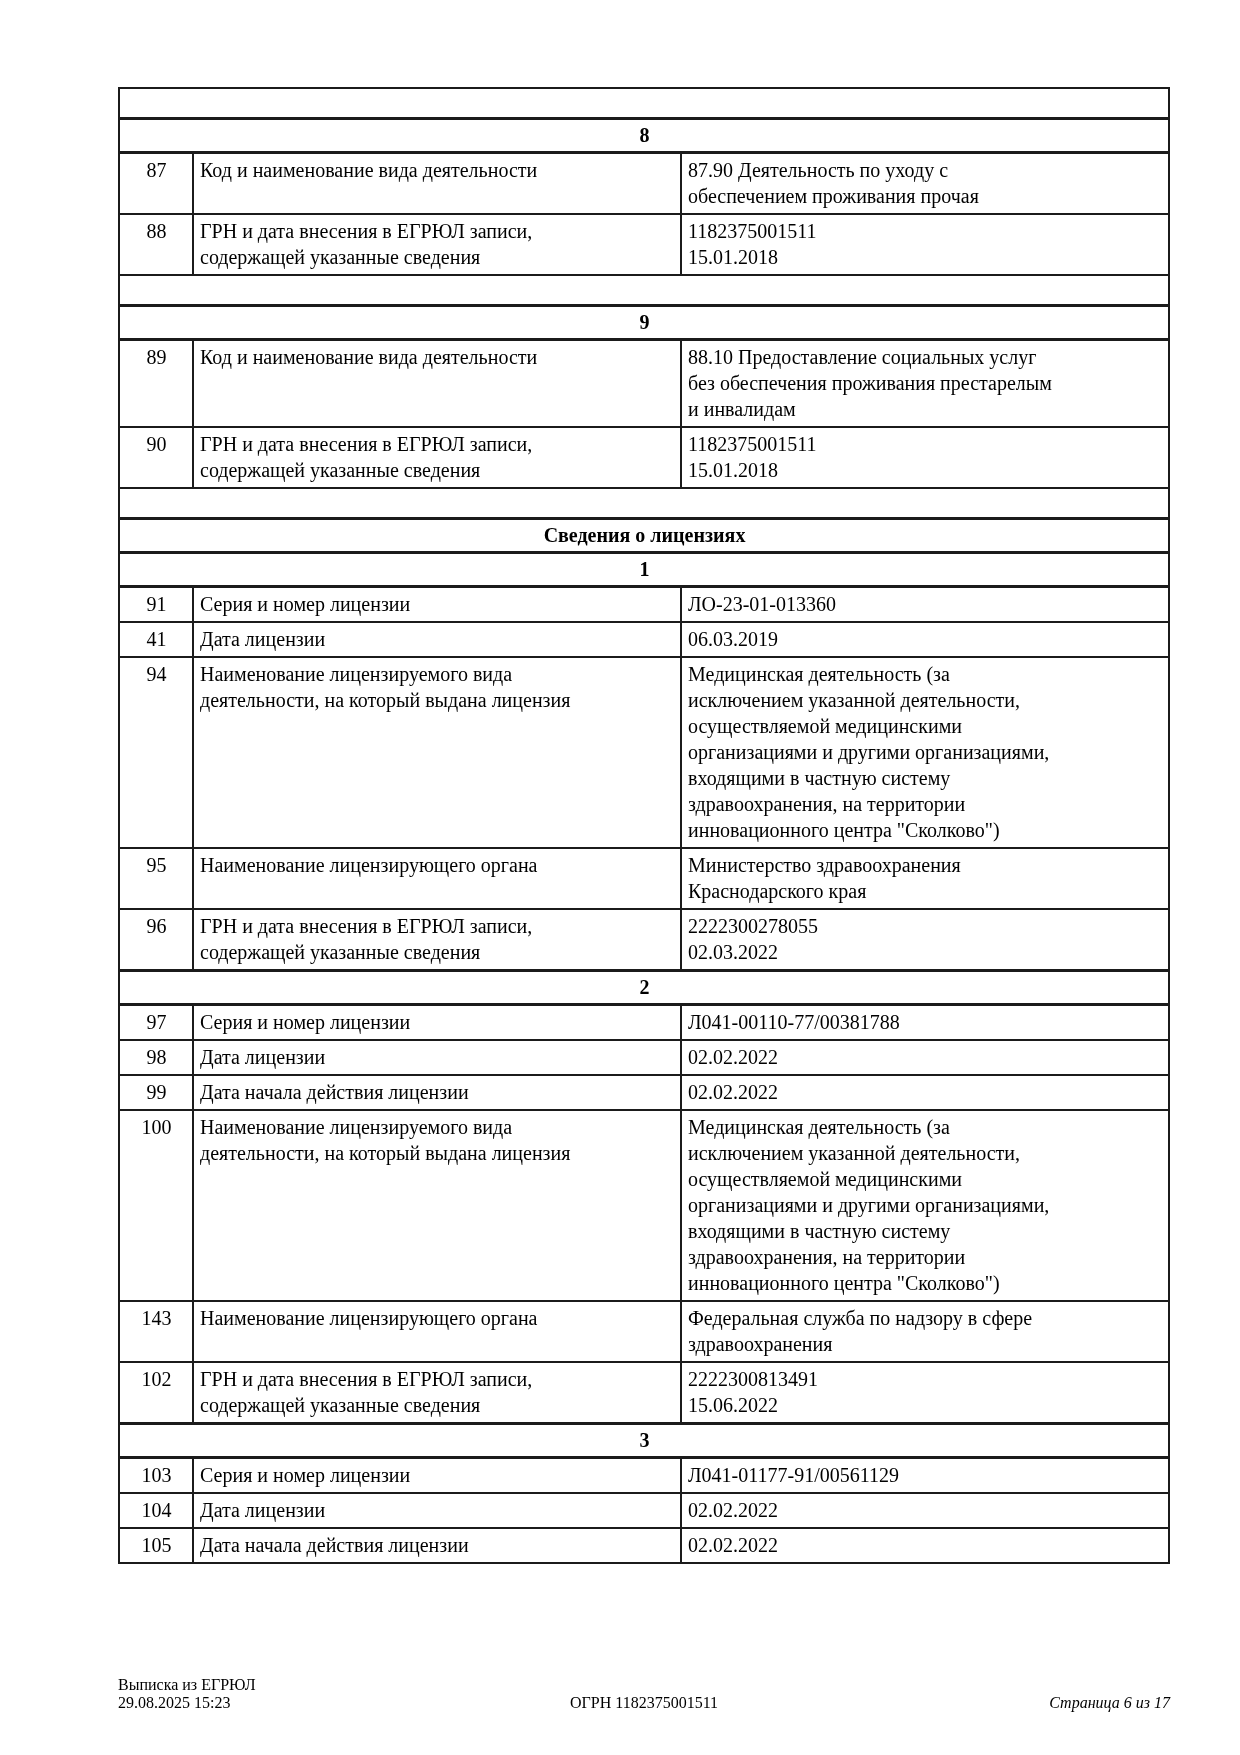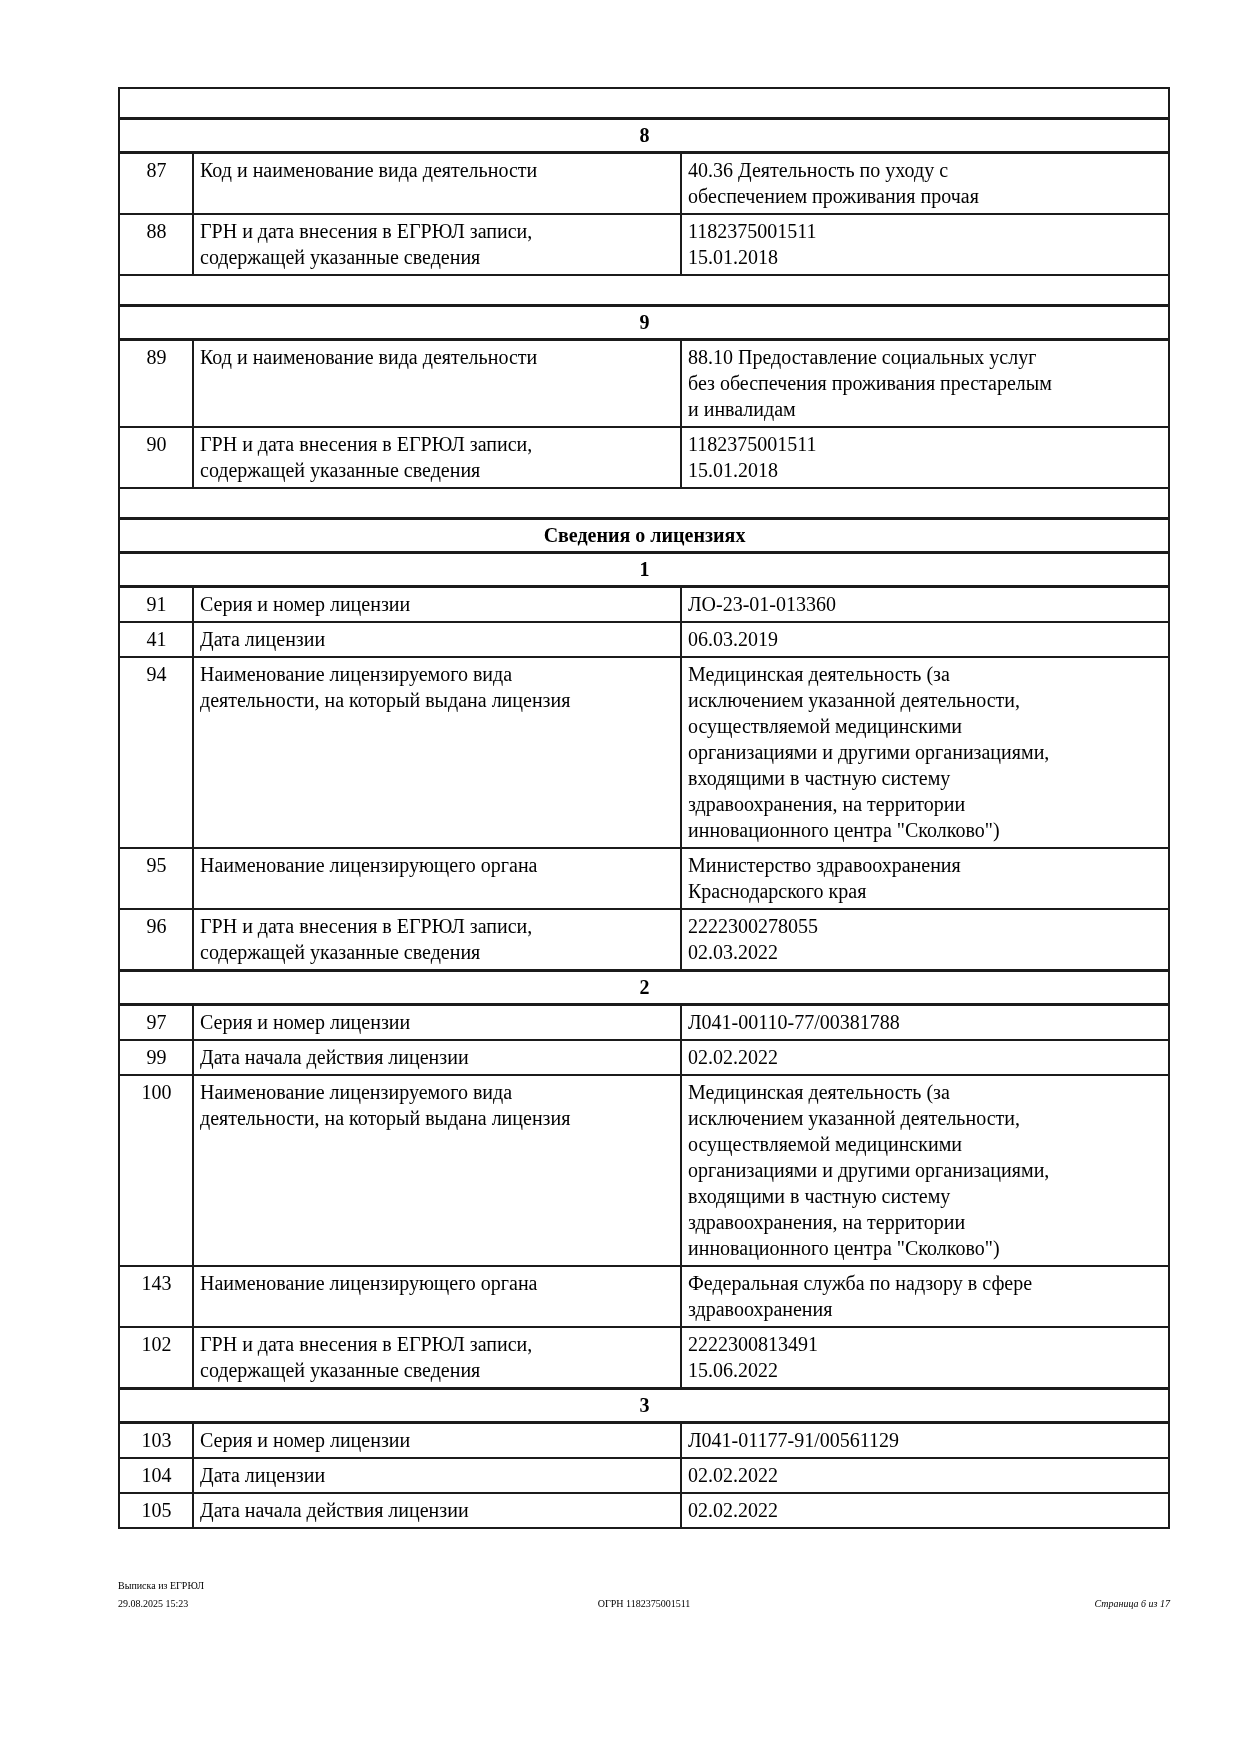--- a/index.html
+++ b/index.html
@@ -48,26 +48,26 @@
   }
   td.c-num {
     text-align: center;
     padding-left: 2px;
     padding-right: 2px;
     margin-top: 41px;
   }
   .footer {
     position: absolute;
     left: 118px;
-    top: 1577px;
+    top: 1676px;
     width: 1052px;
     display: flex;
     justify-content: center;
     align-items: flex-end;
-    font-size: 10px;
+    font-size: 16px;
     line-height: 18px;
   }
   .footer-left { flex: 1 0 0; text-align: left; }
   .footer-center { flex: 0 0 auto; text-align: center; }
   .footer-right { flex: 1 0 0; text-align: right; font-style: italic; }
 </style>
 </head>
 <body>
 
 <div class="table-wrap">
@@ -80,21 +80,21 @@
     <tbody id="egrul-body">
         <tr class="spacer-row">
           <td colspan="3"></td>
         </tr>
         <tr class="section-row">
           <td colspan="3">8</td>
         </tr>
         <tr>
           <td class="c-num">87</td>
           <td class="c-label">Код и наименование вида деятельности</td>
-          <td class="c-value">40.36 Деятельность по уходу с
+          <td class="c-value">87.90 Деятельность по уходу с
 обеспечением проживания прочая</td>
         </tr>
         <tr>
           <td class="c-num">88</td>
           <td class="c-label">ГРН и дата внесения в ЕГРЮЛ записи,
 содержащей указанные сведения</td>
           <td class="c-value">1182375001511
 15.01.2018</td>
         </tr>
         <tr class="spacer-row">
@@ -161,20 +161,25 @@
           <td class="c-value">2222300278055
 02.03.2022</td>
         </tr>
         <tr class="section-row">
           <td colspan="3">2</td>
         </tr>
         <tr>
           <td class="c-num">97</td>
           <td class="c-label">Серия и номер лицензии</td>
           <td class="c-value">Л041-00110-77/00381788</td>
+        </tr>
+        <tr>
+          <td class="c-num">98</td>
+          <td class="c-label">Дата лицензии</td>
+          <td class="c-value">02.02.2022</td>
         </tr>
         <tr>
           <td class="c-num">99</td>
           <td class="c-label">Дата начала действия лицензии</td>
           <td class="c-value">02.02.2022</td>
         </tr>
         <tr>
           <td class="c-num">100</td>
           <td class="c-label">Наименование лицензируемого вида
 деятельности, на который выдана лицензия</td>

